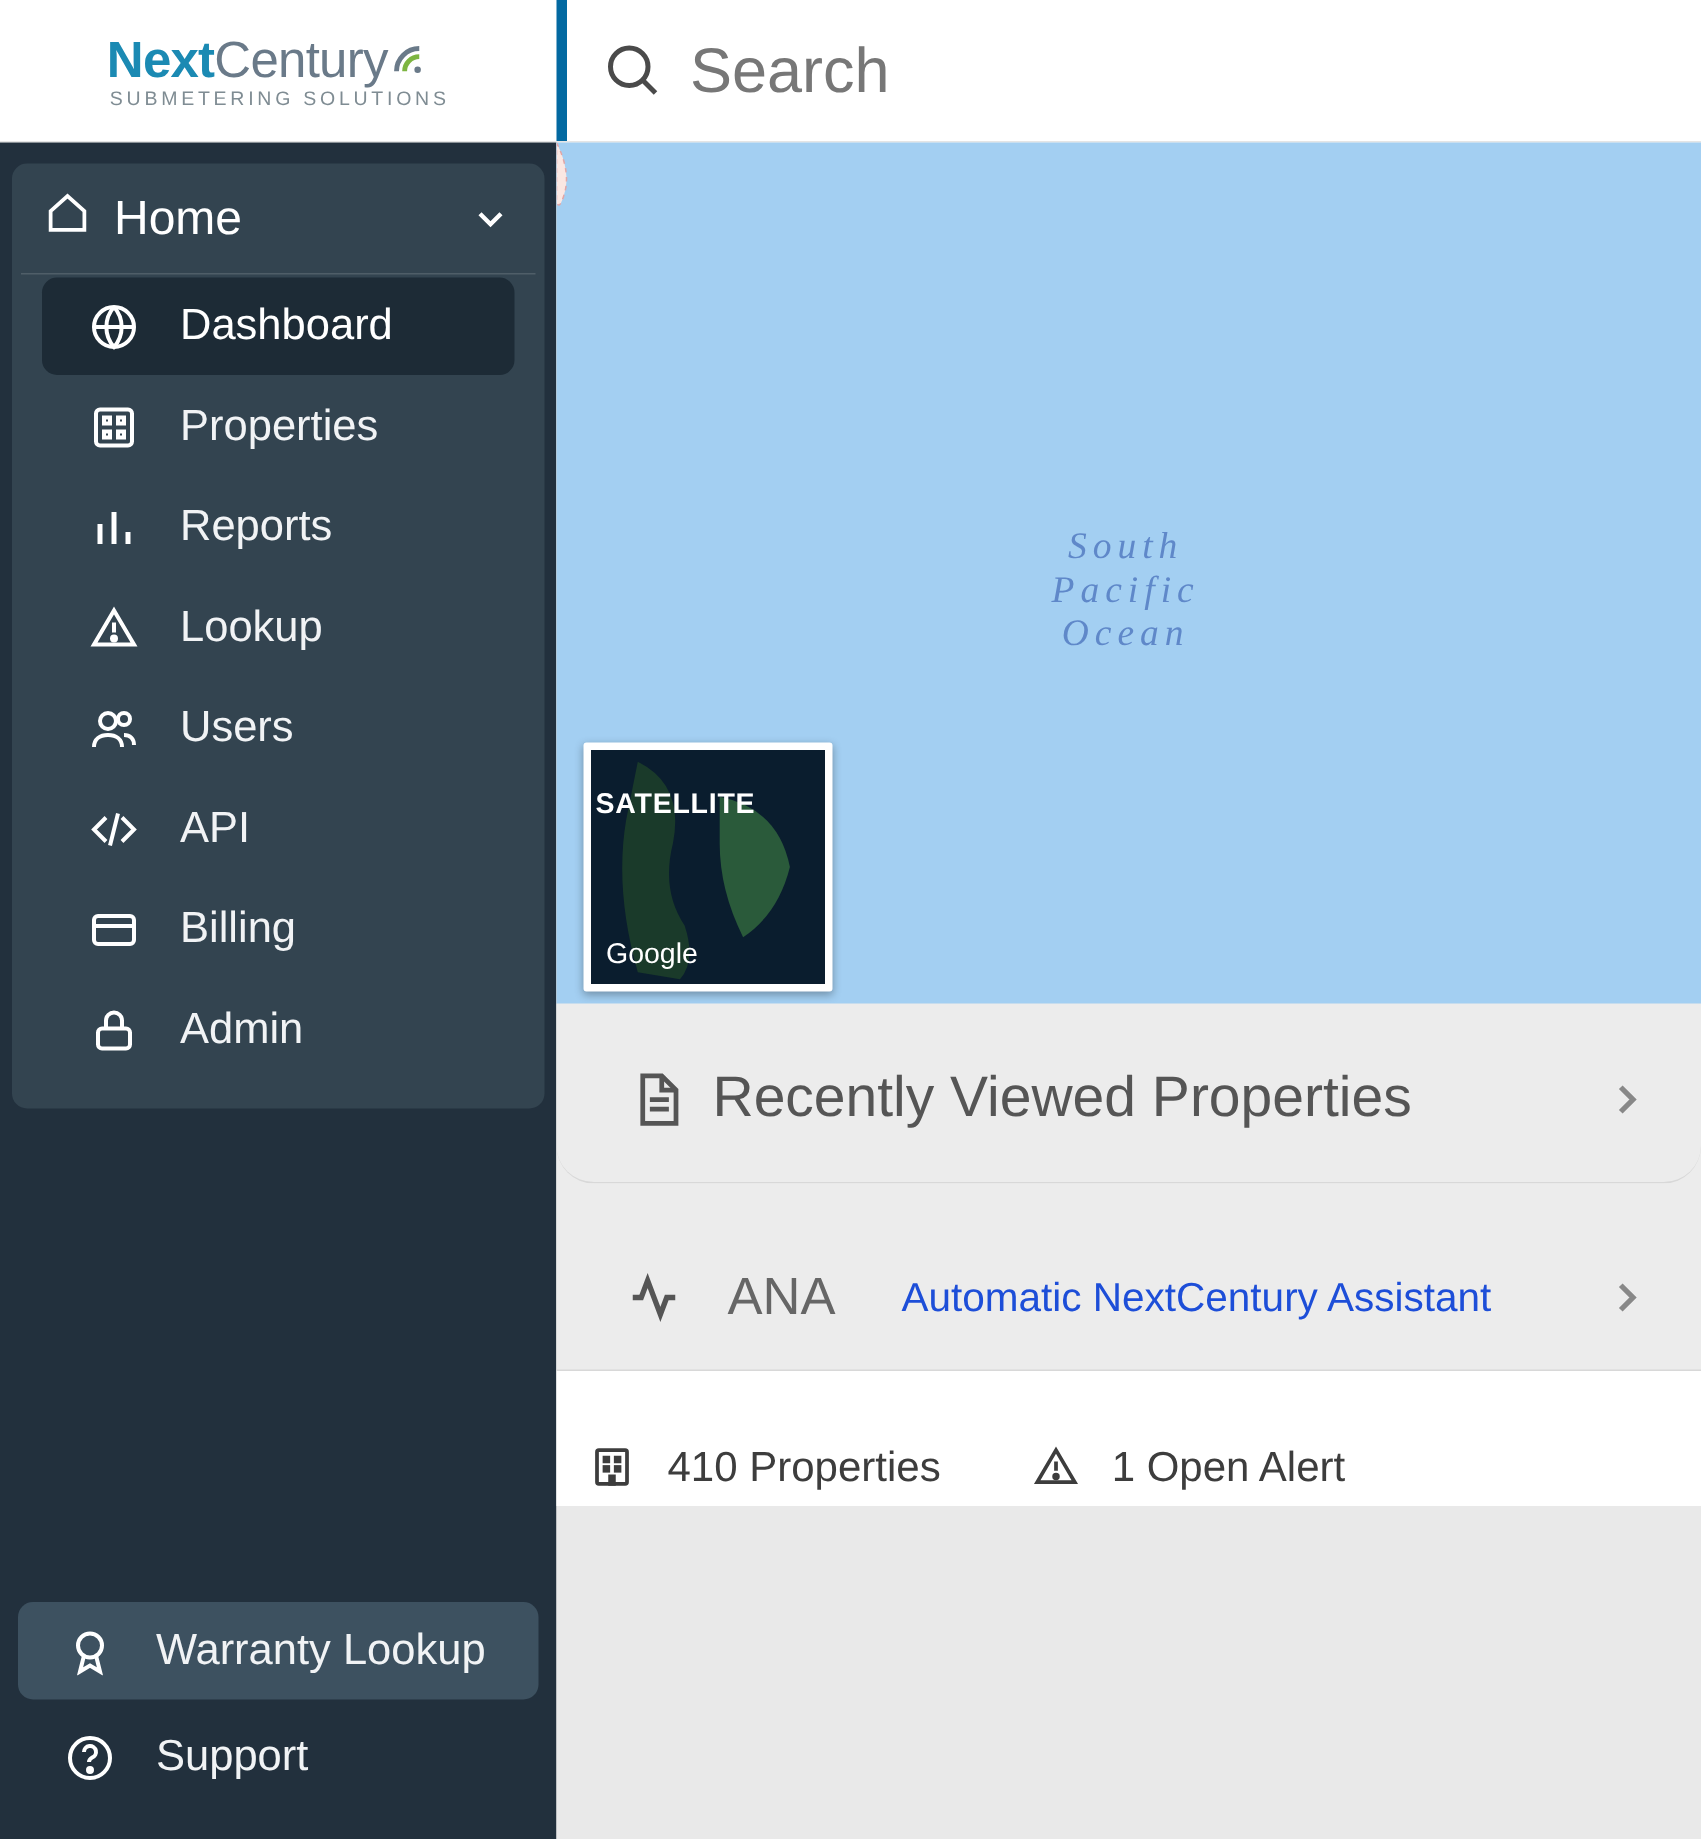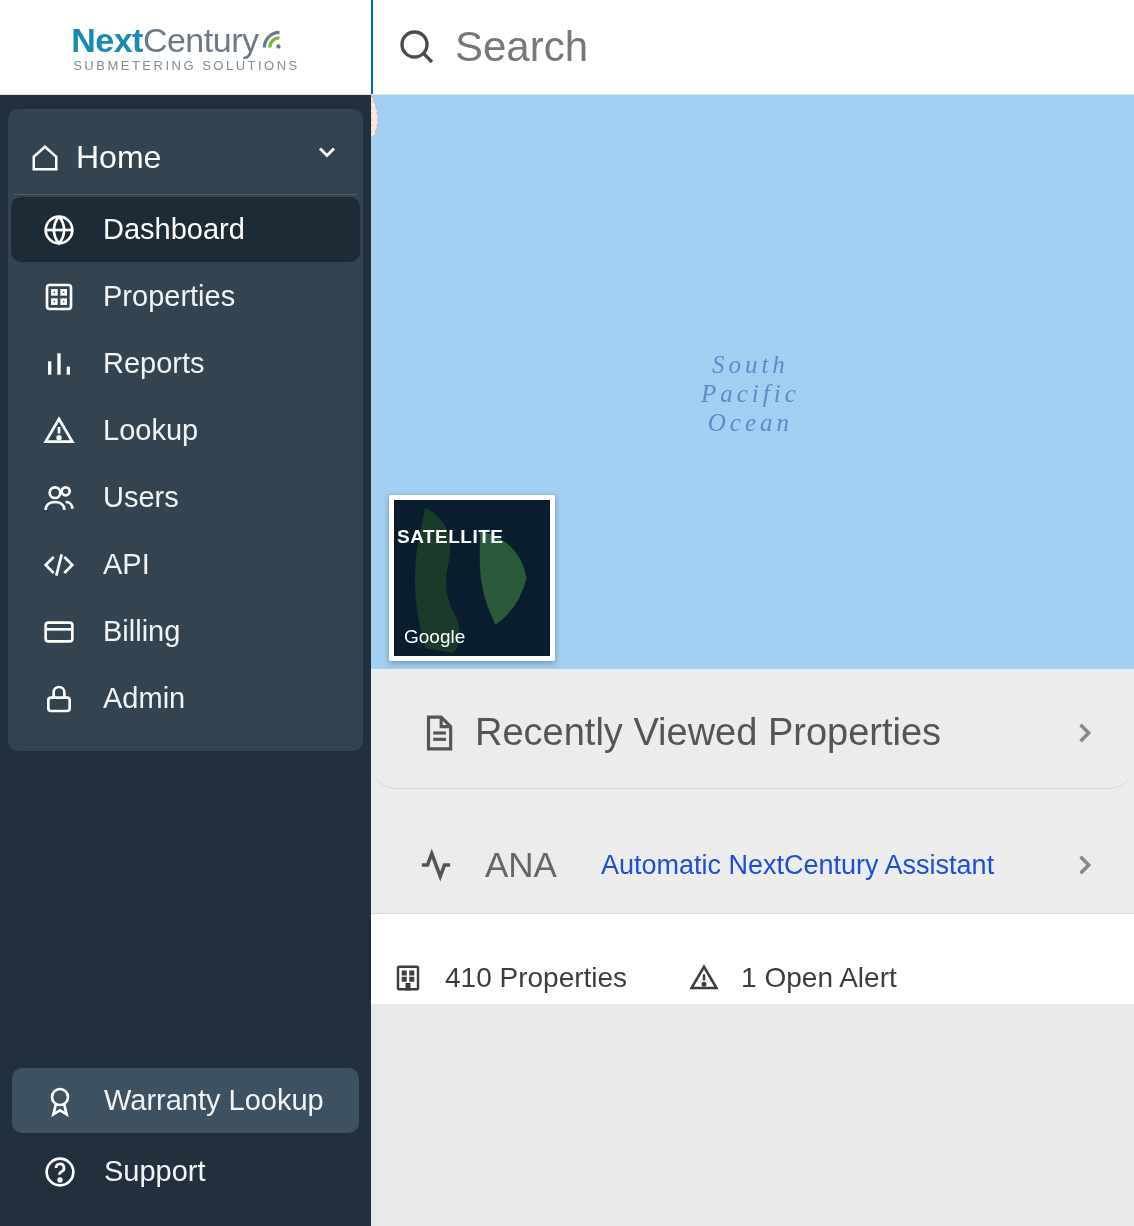--- a/index.html
+++ b/index.html
@@ -8,36 +8,36 @@
 
   
   .topbar { display: flex; align-items: center; height: 95px; background: #fff; border-bottom: 1px solid #e5e5e5; }
   .logo-wrap { display: flex; align-items: center; justify-content: center; width: 371px; height: 100%; position: relative; }
   .logo { display: flex; flex-direction: column; align-items: flex-start; }
   .logo-line1 { font-size: 34px; font-weight: 400; letter-spacing: -0.5px; display: flex; align-items: center; }
   .logo-next { color: #1b8ab3; font-weight: 600; }
   .logo-century { color: #6a7a89; font-weight: 400; }
   .logo-wave { margin-left: 2px; }
   .logo-sub { color: #7f8c93; font-size: 13px; letter-spacing: 2.5px; font-weight: 500; margin-top: -2px; margin-left: 2px;}
-  .search-wrap { flex: 1; display: flex; align-items: center; padding-left: 24px; height: 100%; border-left: 2px solid #0369a1; }
+  .search-wrap { flex: 1; display: flex; align-items: center; padding-left: 24px; height: 100%; border-left: 7px solid #0369a1; }
   .search-icon { color: #5a5a5a; margin-right: 18px; }
   .search-input { border: none; outline: none; font-size: 42px; color: #333; background: transparent; width: 100%; }
   .search-input::placeholder { color: #777; font-weight: 300; }
 
   
   .body { flex: 1; display: flex; min-height: 0; }
 
   
   .sidebar { width: 371px; background: #22303d; color: #fff; display: flex; flex-direction: column; padding: 14px 6px 22px 6px; }
   .nav-header { display: flex; align-items: center; justify-content: space-between; padding: 12px 16px 18px 16px; border-bottom: 1px solid rgba(255,255,255,0.14); margin: 0 6px; }
-  .nav-header-left { display: flex; align-items: center; gap: 16px; margin-top: 12px; }
+  .nav-header-left { display: flex; align-items: flex-start; gap: 16px; }
   .nav-header-title { font-size: 32px; font-weight: 500; }
   
   .nav-card { background: #334450; border-radius: 10px; padding: 6px 0 18px 0; margin: 0 2px; }
-  .nav-item { display: flex; align-items: center; gap: 26px; padding: 16px 30px; font-size: 29px; font-weight: 400; color: #f1f3f5; cursor: pointer; border-radius: 10px; margin: 2px 3px; }
+  .nav-item { display: flex; align-items: center; gap: 26px; padding: 16px 30px; font-size: 29px; font-weight: 400; color: #f1f3f5; cursor: pointer; border-radius: 10px; margin: 2px 20px; }
   .nav-item .icon { width: 36px; display:flex; align-items:center; justify-content:center;}
   .nav-item.active { background: #1d2b36; color: #fff; }
   .nav-bottom { margin-top: auto; display: flex; flex-direction: column; gap: 6px; }
   .nav-item.pill { background: #3d5160; margin: 0 6px; }
   .nav-item.plain { background: transparent; margin: 0 6px; }
 
   
   .main { flex: 1; display: flex; flex-direction: column; min-width: 0; background: #e9e9e9; }
   .map { position: relative; height: 574px; background: #a3cff2; overflow: hidden; }
   .map-land { position:absolute; top:0; left:0; }

